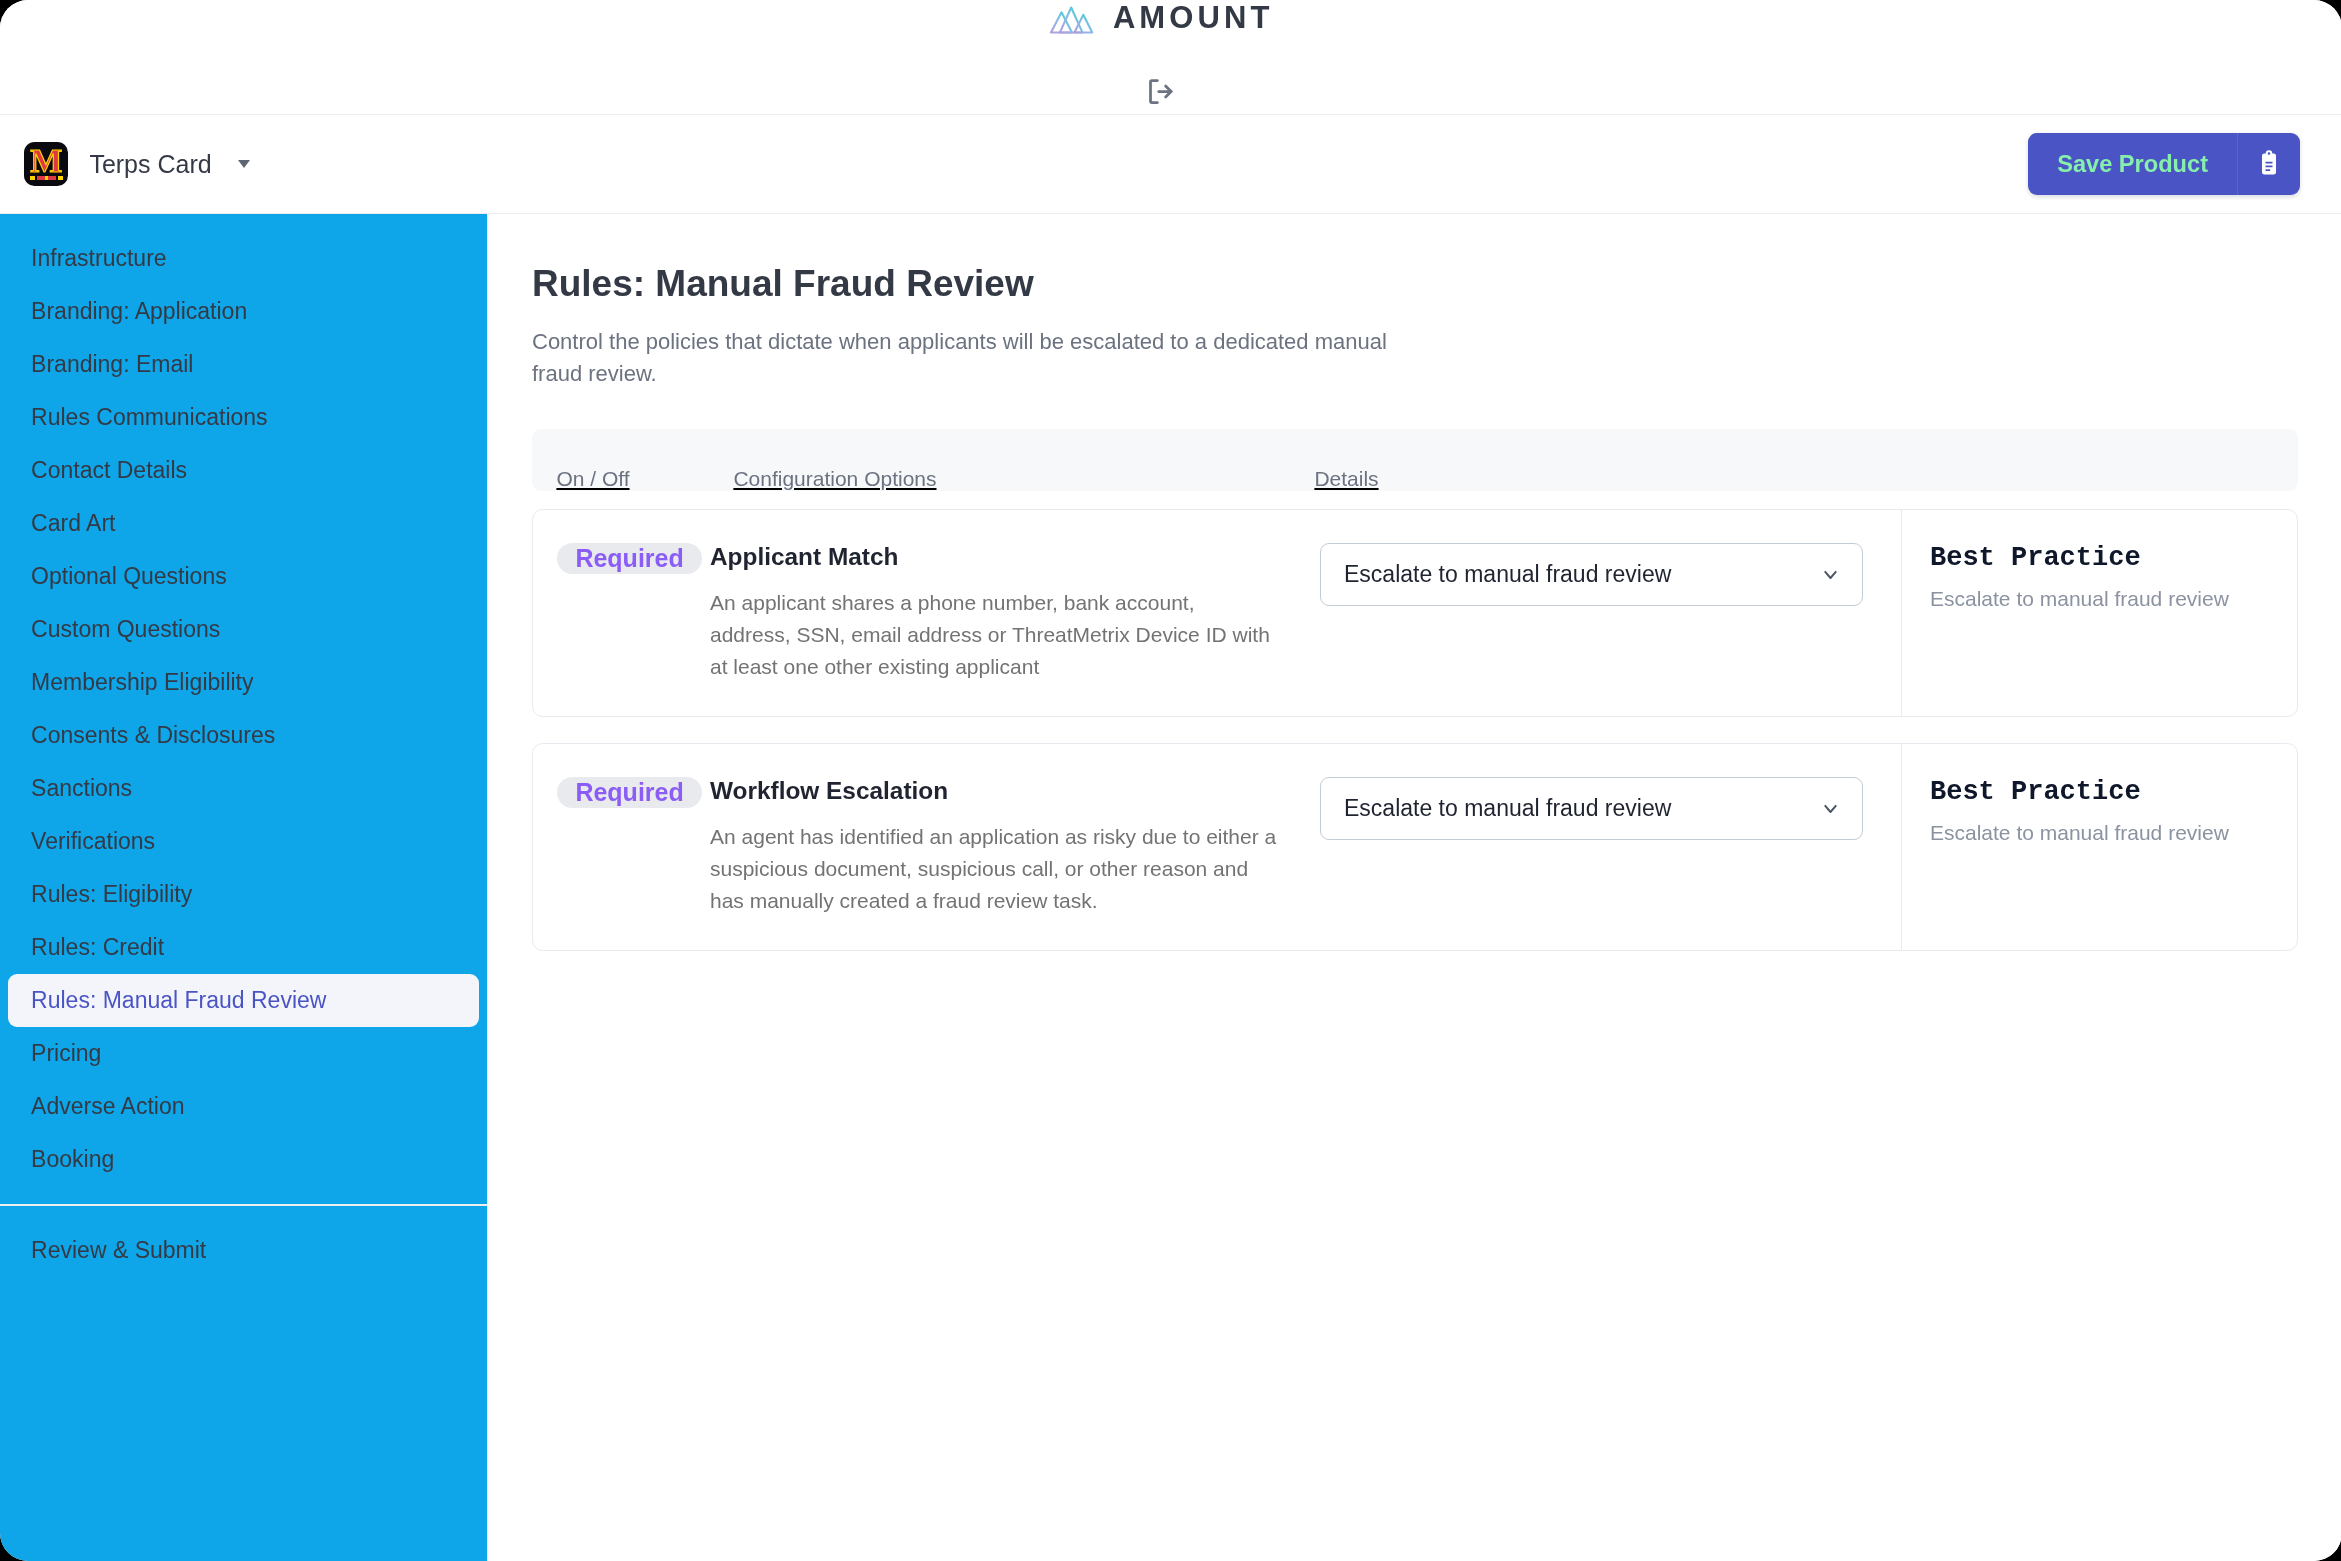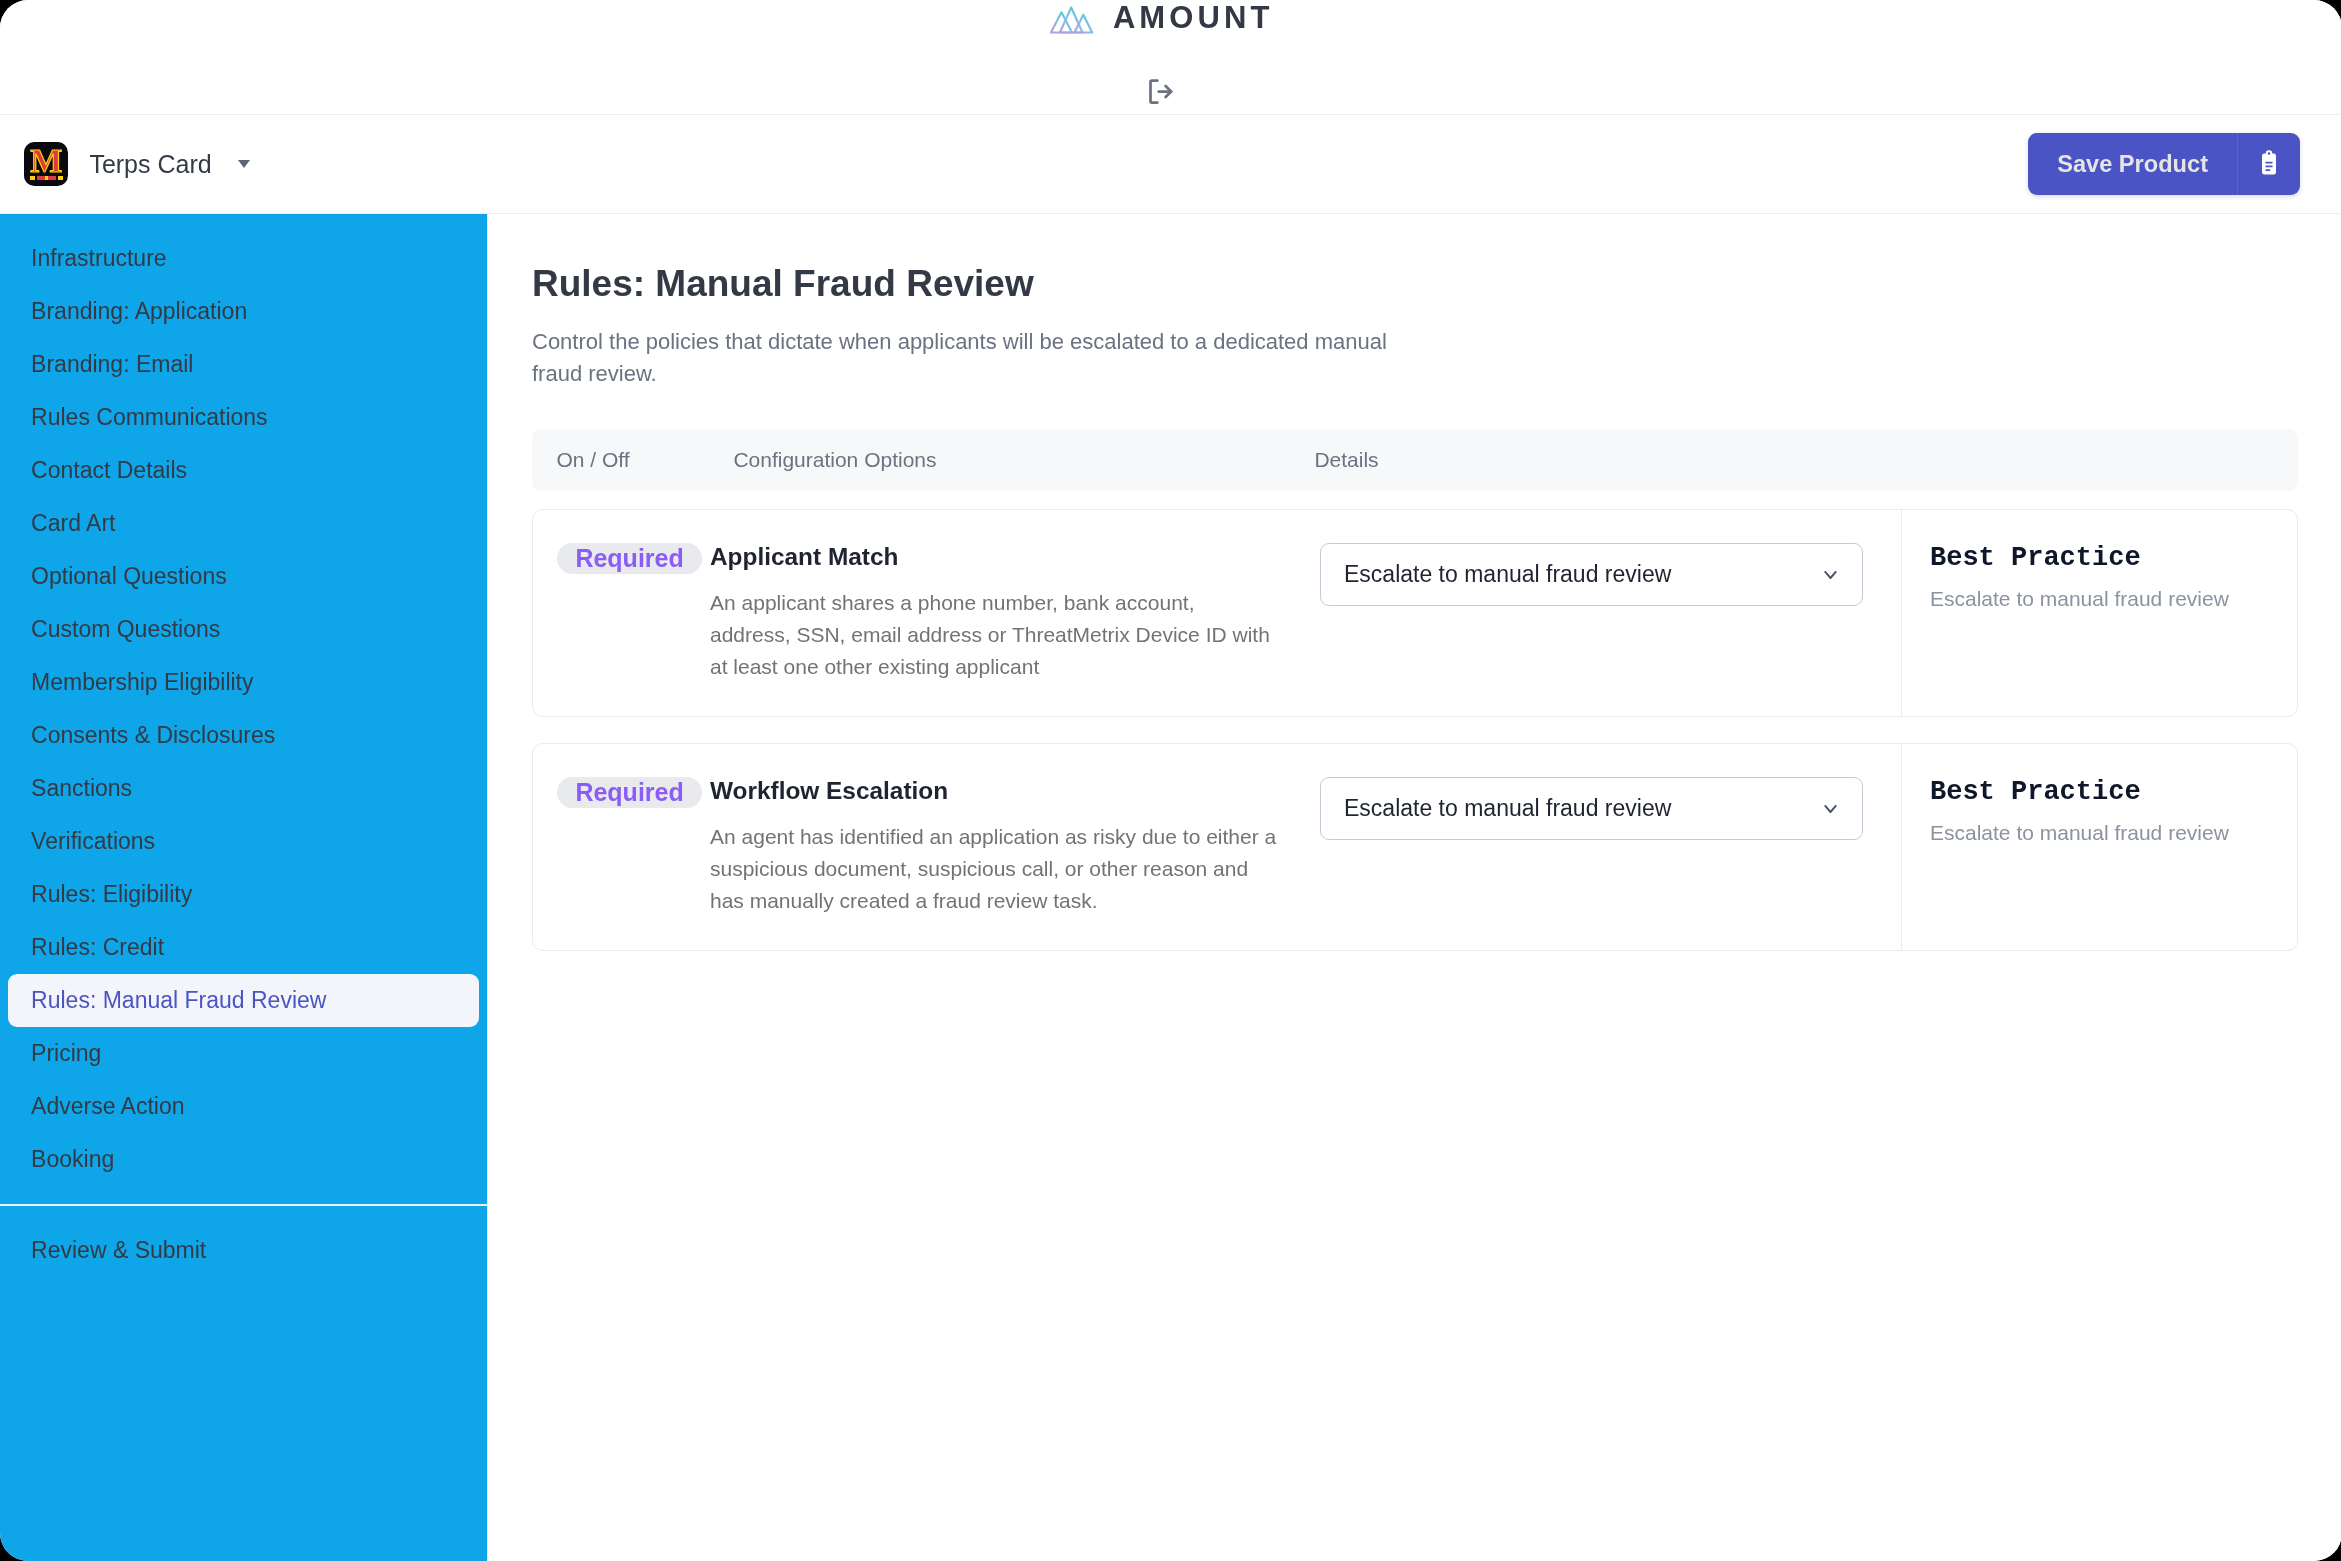--- a/index.html
+++ b/index.html
@@ -103,21 +103,21 @@
   .save-group {
     display: flex;
     align-items: stretch;
     height: 62px;
     border-radius: 9px;
     overflow: hidden;
     box-shadow: 0 1.6px 4.1px rgba(30,35,60,0.16);
   }
   .save-btn {
     background: #4a54c4;
-    color: #e5e5e5;
+    color: #86efac;
     font-size: 23.6px;
     font-weight: 700;
     padding: 0 29px;
     display: flex; align-items: center;
     border: none;
     cursor: pointer;
     font-family: "Liberation Sans", sans-serif;
   }
   .save-icon-btn {
     background: #4a54c4;
@@ -177,26 +177,27 @@
     font-size: 22px;
     line-height: 1.45;
     color: #6b7280;
     max-width: 886px;
     margin-bottom: 39px;
   }
 
   
   .table-head {
     display: flex;
-    align-items: center;
+    align-items: flex-end;
     background: #f7f8fa;
     border-radius: 9px;
     height: 62px;
     padding: 0 24.4px;
     margin-bottom: 18px;
+    text-decoration: underline;
   }
   .th { font-size: 21px; color: #6b7280; }
   .col-onoff  { width: 177px; flex: none; }
   .col-intent { width: 610px; flex: none; }
   .col-config { width: 581px; flex: none; }
   .col-details{ flex: 1; }
 
   .rule-row {
     display: flex;
     border: 1.6px solid #e8eaef;

